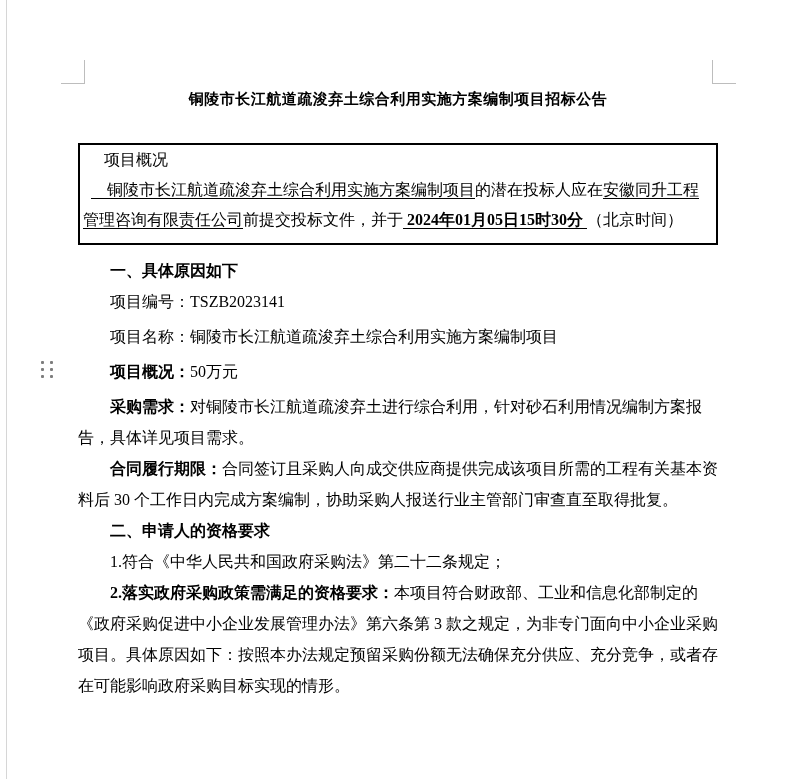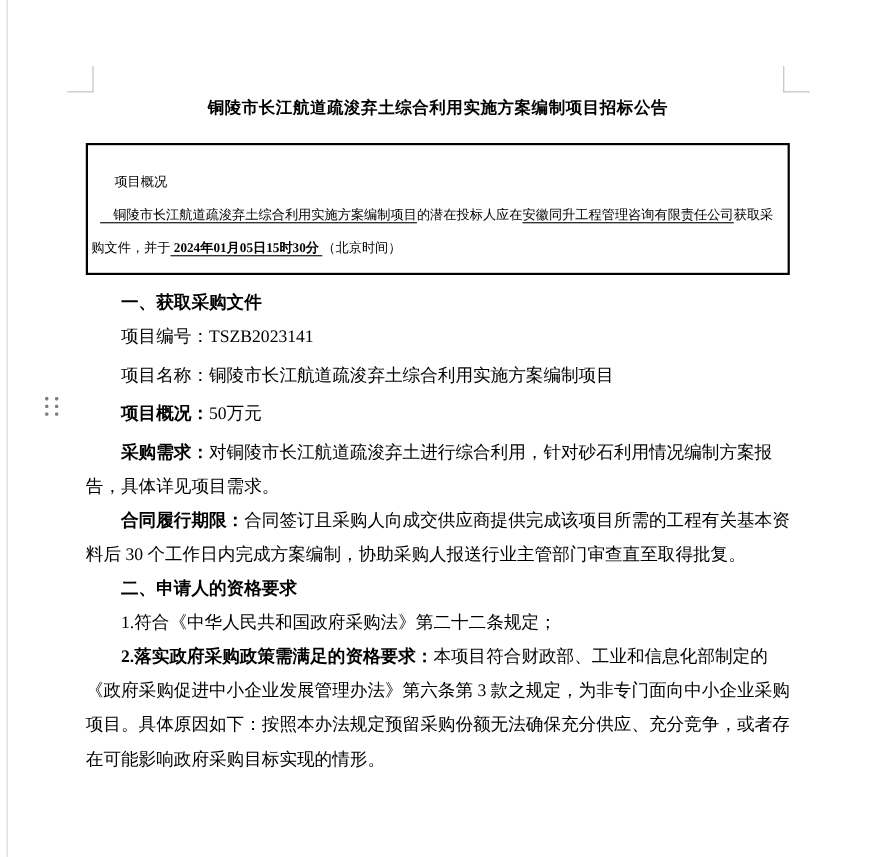--- a/index.html
+++ b/index.html
@@ -47,24 +47,24 @@
   .doc-title {
     margin: 0;
     font-size: 15px;
     font-weight: bold;
     text-align: center;
     line-height: 27px;
     letter-spacing: 0.5px;
     white-space: nowrap;
   }
   .overview-box {
-    margin-top: 17px;
+    margin-top: 30px;
     border: 2px solid #000000;
-    padding: 18px 4px 8px 3px;
-    font-size: 12px;
+    padding: 0 4px 8px 3px;
+    font-size: 16px;
     line-height: 30px;
   }
   .overview-box p { margin: 0; }
   .box-heading { text-indent: 21px; }
   .box-para1 { text-indent: 8px; }
   .u { text-decoration: underline; text-underline-offset: 3px; }
   .b { font-weight: bold; }
 
   .body-text { margin-top: 10px; font-size: 16px; }
   .body-text p { margin: 0; line-height: 31px; text-indent: 2em; }
@@ -91,26 +91,26 @@
       <i></i>
       <i></i>
   </div>
 
   <div class="content">
 
     <h1 class="doc-title">铜陵市长江航道疏浚弃土综合利用实施方案编制项目招标公告</h1>
 
     <div class="overview-box">
       <p class="box-heading">项目概况</p>
-      <p class="box-para1"><span class="u">　铜陵市长江航道疏浚弃土综合利用实施方案编制项目</span><span>的潜在投标人应在</span><span class="u">安徽同升工程管理咨询有限责任公司</span><span>获取采购文件，并于</span><span class="u b"> 2024年01月05日15时30分 </span><span>（北京时间）</span></p>
+      <p class="box-para1"><span class="u">　铜陵市长江航道疏浚弃土综合利用实施方案编制项目</span><span>的潜在投标人应在</span><span class="u">安徽同升工程管理咨询有限责任公司</span><span>前提交投标文件，并于</span><span class="u b"> 2024年01月05日15时30分 </span><span>（北京时间）</span></p>
     </div>
 
     <div class="body-text">
 
-      <p class="section-heading">一、获取采购文件</p>
+      <p class="section-heading">一、具体原因如下</p>
 
       <p class="gap"><span>项目编号：</span><span>TSZB2023141</span></p>
 
       <p class="gap"><span>项目名称：</span><span>铜陵市长江航道疏浚弃土综合利用实施方案编制项目</span></p>
 
       <p class="gap"><span class="b">项目概况：</span><span>50万元</span></p>
 
 
       <p><span class="b">采购需求：</span><span>对铜陵市长江航道疏浚弃土进行综合利用，针对砂石利用情况编制方案报告，具体详见项目需求。</span></p>
 

